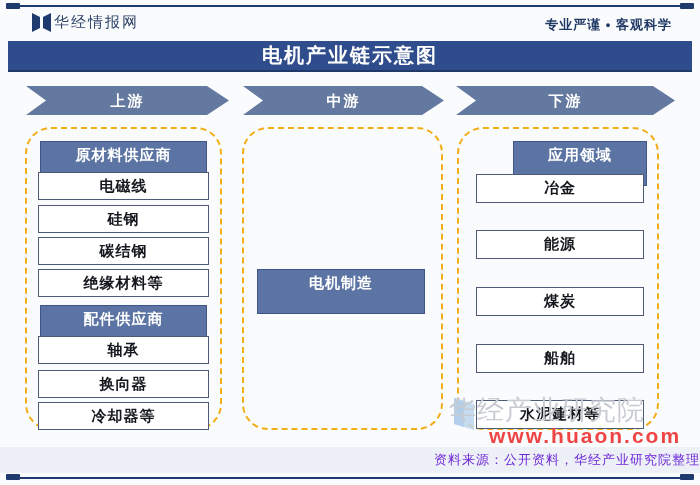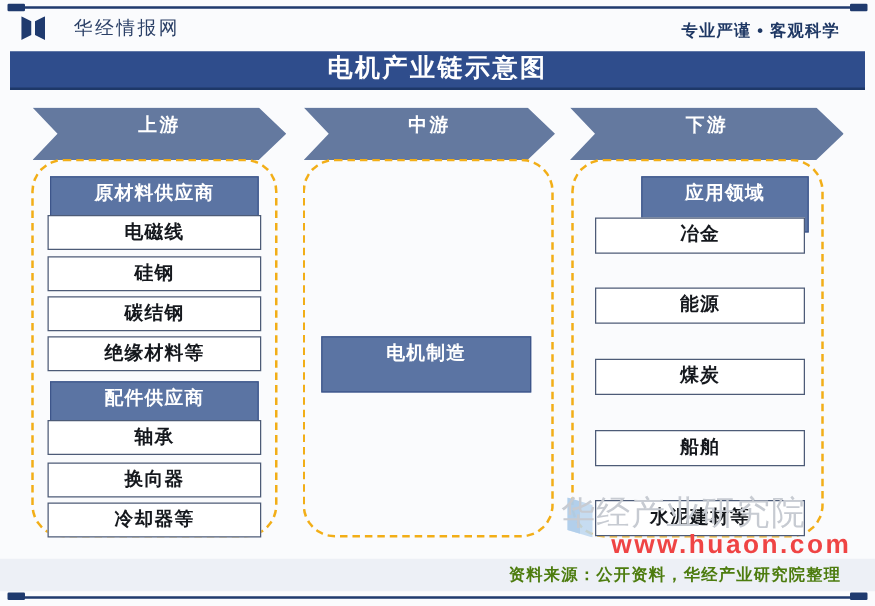--- a/index.html
+++ b/index.html
@@ -11,36 +11,36 @@
   }
   
   .rule { position:absolute; left:7px; right:7px; height:2px; background:#1f3a6e; }
   .rule.top { top:5px; }
   .rule.bottom { top:477px; }
   .cap { position:absolute; width:14px; height:6px; background:#1f3a6e; border-radius:1px; }
   .cap.tl { left:6px; top:3px; } .cap.tr { right:6px; top:3px; }
   .cap.bl { left:6px; top:474px; } .cap.br { right:6px; top:474px; }
 
   
-  .brand { position:absolute; left:17px; top:13px; display:flex; align-items:flex-start; gap:22px; }
+  .brand { position:absolute; left:32px; top:13px; display:flex; align-items:flex-start; gap:2px; }
   .brand svg { display:block; }
   .brand-name { font-size:15px; color:#2a3f66; letter-spacing:2px; }
   .tagline { position:absolute; right:28px; top:16px; font-size:13px; font-weight:bold; color:#1f3864; letter-spacing:1px; }
 
   
   .titlebar {
     position:absolute; left:8px; right:8px; top:41px; height:31px;
     background:#2f4d8c; border-bottom:2px solid #1e3868;
     color:#ffffff; font-size:20px; font-weight:bold; letter-spacing:2px;
     text-align:center; line-height:29px;
   }
 
   
   .arrow {
-    position:absolute; top:86px; height:42px; background:#64799f;
+    position:absolute; top:86px; height:29px; background:#64799f;
     color:#fff; font-size:15px; font-weight:bold; letter-spacing:2px;
     text-align:center; line-height:29px;
     clip-path: polygon(0 0, calc(100% - 22px) 0, 100% 50%, calc(100% - 22px) 100%, 0 100%, 20px 50%);
   }
   .arrow.a1 { left:26px;  width:203px; }
   .arrow.a2 { left:243px; width:201px; }
   .arrow.a3 { left:456px; width:219px; }
 
   
   .stage {
@@ -77,22 +77,22 @@
 
   
   .watermark { position:absolute; z-index:6; pointer-events:none; }
   .wm-flag { left:452px; top:398px; }
   .wm-line1 { left:449px; top:392px; font-size:27px; font-weight:normal; color:#c7cbd2; letter-spacing:1px; white-space:nowrap; }
   .wm-line2 { left:489px; top:424px; font-size:21px; font-weight:bold; color:#ef4444; letter-spacing:2px; white-space:nowrap; }
 
   
   .footer-band {
     position:absolute; left:0; right:0; top:447px; height:26px; background:#edf0f6;
-    color:#4d7c0f; font-size:13px; font-weight:700; letter-spacing:1px;
-    text-align:right; line-height:26px; padding-right:27px;
+    color:#6d28d9; font-size:13px; font-weight:400; letter-spacing:1px;
+    text-align:right; line-height:26px; 
   }
 </style>
 </head>
 <body>
 
 <div class="page">
 
   <div class="rule top"></div>
   <div class="cap tl"></div>
   <div class="cap tr"></div>

